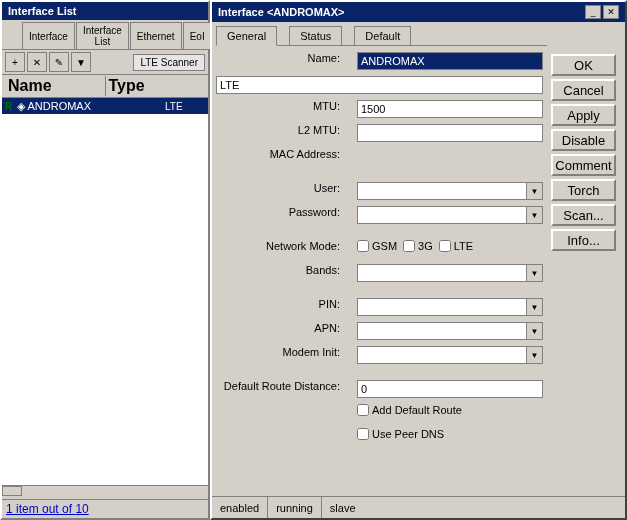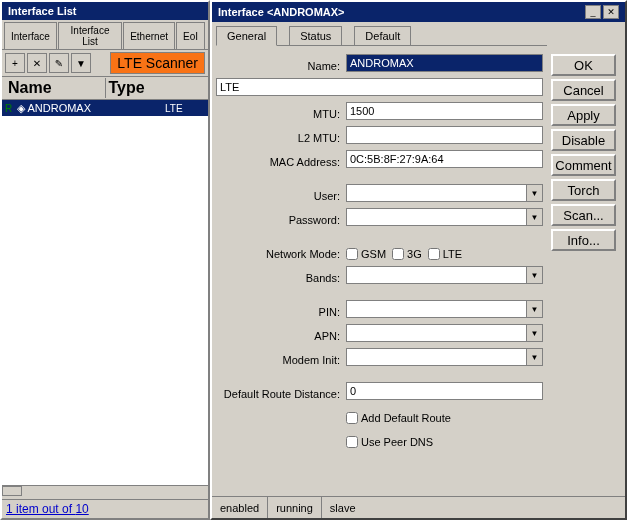--- a/index.html
+++ b/index.html
@@ -30,21 +30,21 @@
       color: #fff;
       padding: 3px 6px;
       font-size: 11px;
       font-weight: bold;
     }
 
     .tabs-row {
       display: flex;
       background: #d4d0c8;
       border-bottom: 1px solid #808080;
-      padding: 2px 2px 0;
+      padding: 2px 20px 0;
     }
 
     .tab-btn {
       padding: 2px 6px;
       font-size: 10px;
       background: #d4d0c8;
       border: 1px solid #808080;
       border-bottom: none;
       cursor: pointer;
       margin-right: 1px;
@@ -66,22 +66,22 @@
       border: 1px solid #808080;
       cursor: pointer;
       display: flex;
       align-items: center;
       justify-content: center;
       font-size: 10px;
     }
 
     .lte-scanner-btn {
       padding: 2px 6px;
-      font-size: 14px;
-      background: #f97316;
+      font-size: 10px;
+      background: #e5e5e5;
       border: 1px solid #808080;
       cursor: pointer;
       margin-left: auto;
     }
 
     .list-header {
       display: flex;
       background: #d4d0c8;
       border-bottom: 1px solid #808080;
       padding: 1px 3px;
@@ -224,22 +224,23 @@
 
     .form-rows {
       display: flex;
       flex-direction: column;
       gap: 4px;
       padding-right: 4px;
     }
 
     .form-row {
       display: flex;
-      align-items: flex-end;
+      align-items: flex-start;
       min-height: 20px;
+      gap: 11px;
     }
 
     .form-label {
       width: 130px;
       text-align: right;
       padding-right: 6px;
       font-size: 11px;
       flex-shrink: 0;
     }
 
@@ -437,21 +438,20 @@
           <input class="form-input" type="text" value="1500" style="">
         </div>
 
         <div class="form-row">
           <span class="form-label">L2 MTU:</span>
           <input class="form-input" type="text" style="">
         </div>
 
         <div class="form-row">
           <span class="form-label">MAC Address:</span>
-          <input class="form-input" type="text" value="0C:5B:8F:27:9A:64" style="">
         </div>
 
         <div class="separator-row"></div>
 
         <div class="form-row">
           <span class="form-label">User:</span>
           <div class="form-input-with-btn">
             <input type="text" style="">
             <button class="dropdown-btn">▼</button>
           </div>

